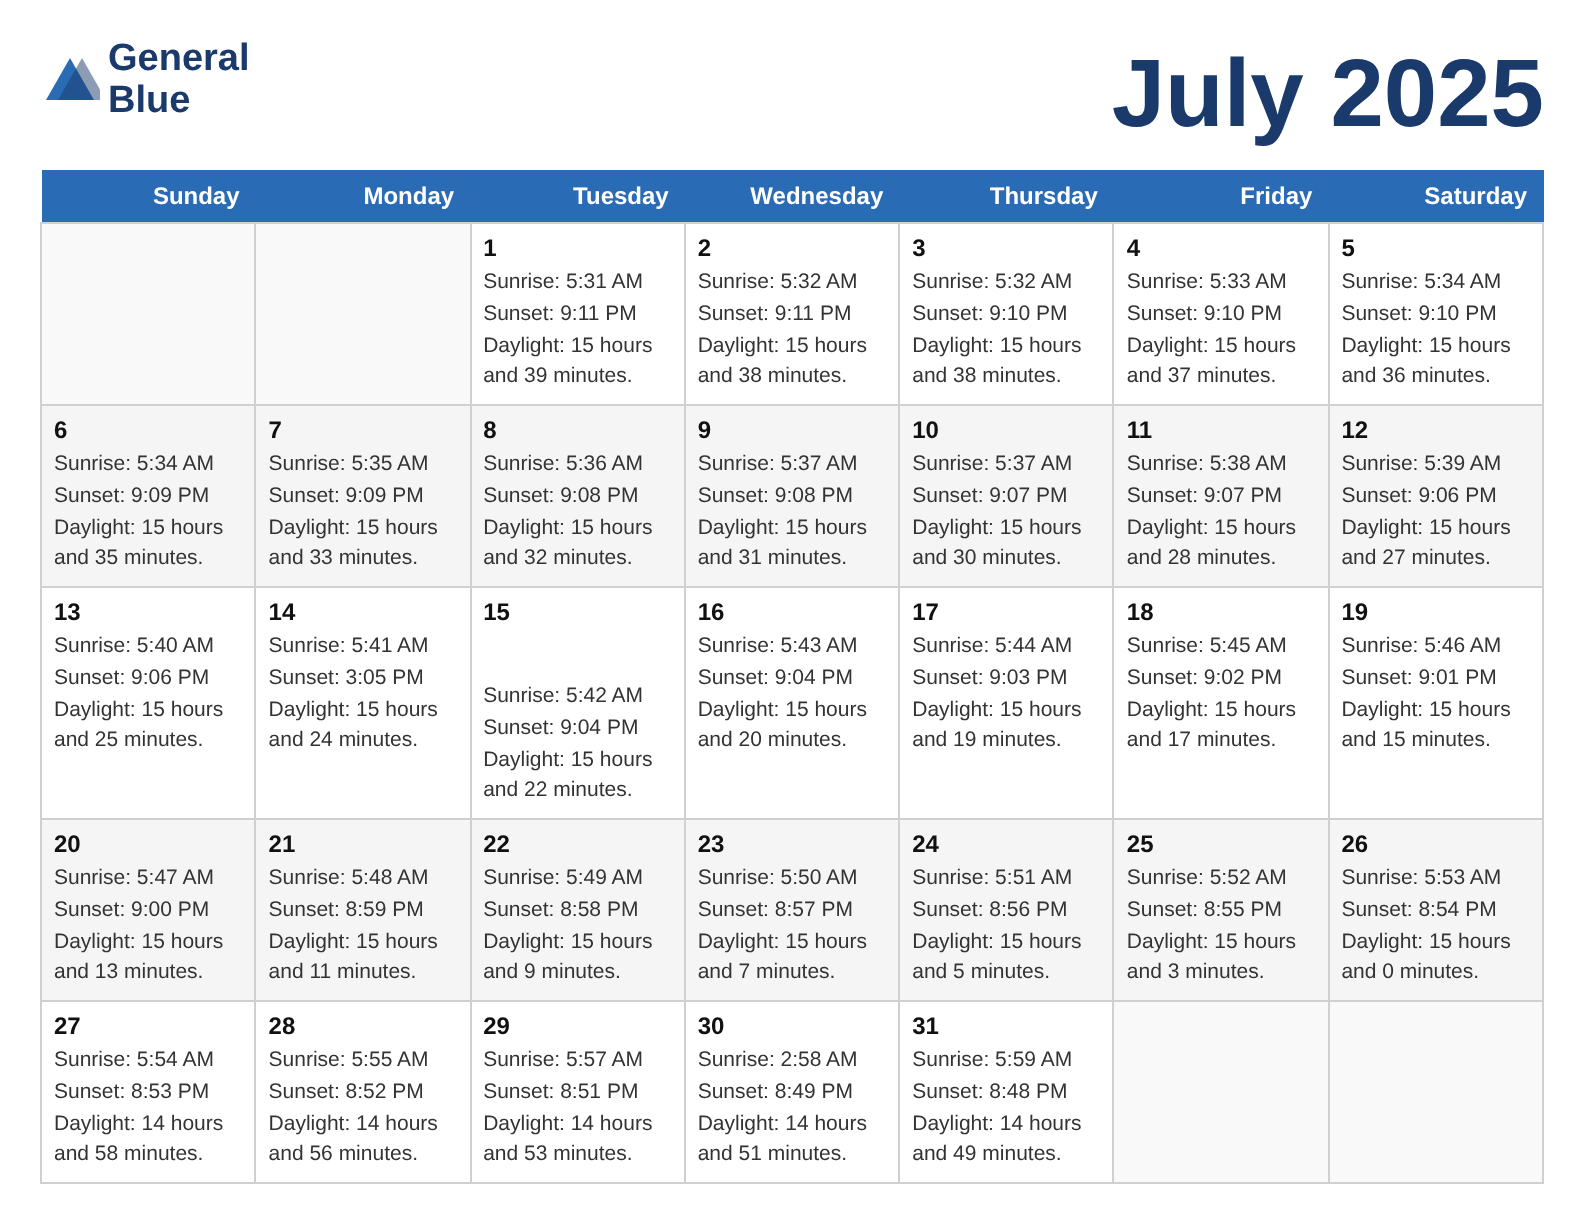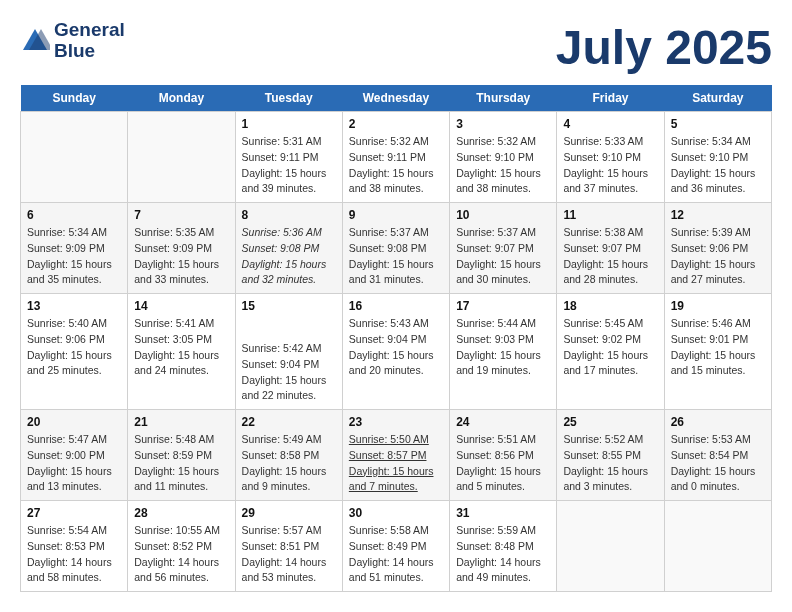--- a/index.html
+++ b/index.html
@@ -44,21 +44,21 @@
       color: #444;
     }
     table {
       width: 100%;
       border-collapse: collapse;
       font-size: 11px;
     }
     thead th {
       background-color: #2a6bb5;
       color: #fff;
-      text-align: center;
+      text-align: right;
       padding: 6px 8px;
       font-size: 12px;
       font-weight: bold;
     }
     tbody td {
       vertical-align: top;
       border: 1px solid #d0d0d0;
       padding: 5px 6px;
       width: calc(100% / 7);
       height: 90px;
@@ -156,21 +156,21 @@
 Daylight: 15 hours and 35 minutes.</div>
         </td>
         <td>
           <div class="day-num">7</div>
           <div class="day-info" style="white-space: pre-line;">Sunrise: 5:35 AM
 Sunset: 9:09 PM
 Daylight: 15 hours and 33 minutes.</div>
         </td>
         <td>
           <div class="day-num">8</div>
-          <div class="day-info" style="white-space: pre-line; font-style: italic;">Sunrise: 5:36 AM
+          <div class="day-info" style="white-space: pre-line;">Sunrise: 5:36 AM
 Sunset: 9:08 PM
 Daylight: 15 hours and 32 minutes.</div>
         </td>
         <td>
           <div class="day-num">9</div>
           <div class="day-info" style="white-space: pre-line;">Sunrise: 5:37 AM
 Sunset: 9:08 PM
 Daylight: 15 hours and 31 minutes.</div>
         </td>
         <td>
@@ -250,21 +250,21 @@
 Daylight: 15 hours and 11 minutes.</div>
         </td>
         <td>
           <div class="day-num">22</div>
           <div class="day-info" style="white-space: pre-line;">Sunrise: 5:49 AM
 Sunset: 8:58 PM
 Daylight: 15 hours and 9 minutes.</div>
         </td>
         <td>
           <div class="day-num">23</div>
-          <div class="day-info" style="white-space: pre-line; text-decoration: underline;">Sunrise: 5:50 AM
+          <div class="day-info" style="white-space: pre-line;">Sunrise: 5:50 AM
 Sunset: 8:57 PM
 Daylight: 15 hours and 7 minutes.</div>
         </td>
         <td>
           <div class="day-num">24</div>
           <div class="day-info" style="white-space: pre-line;">Sunrise: 5:51 AM
 Sunset: 8:56 PM
 Daylight: 15 hours and 5 minutes.</div>
         </td>
         <td>
@@ -282,33 +282,33 @@
       </tr>
       <tr>
         <td>
           <div class="day-num">27</div>
           <div class="day-info" style="white-space: pre-line;">Sunrise: 5:54 AM
 Sunset: 8:53 PM
 Daylight: 14 hours and 58 minutes.</div>
         </td>
         <td>
           <div class="day-num">28</div>
-          <div class="day-info" style="white-space: pre-line;">Sunrise: 10:55 AM
+          <div class="day-info" style="white-space: pre-line;">Sunrise: 5:55 AM
 Sunset: 8:52 PM
 Daylight: 14 hours and 56 minutes.</div>
         </td>
         <td>
           <div class="day-num">29</div>
           <div class="day-info" style="white-space: pre-line;">Sunrise: 5:57 AM
 Sunset: 8:51 PM
 Daylight: 14 hours and 53 minutes.</div>
         </td>
         <td>
           <div class="day-num">30</div>
-          <div class="day-info" style="white-space: pre-line;">Sunrise: 5:58 AM
+          <div class="day-info" style="white-space: pre-line;">Sunrise: 2:58 AM
 Sunset: 8:49 PM
 Daylight: 14 hours and 51 minutes.</div>
         </td>
         <td>
           <div class="day-num">31</div>
           <div class="day-info" style="white-space: pre-line;">Sunrise: 5:59 AM
 Sunset: 8:48 PM
 Daylight: 14 hours and 49 minutes.</div>
         </td>
         <td class="empty-cell"></td>

